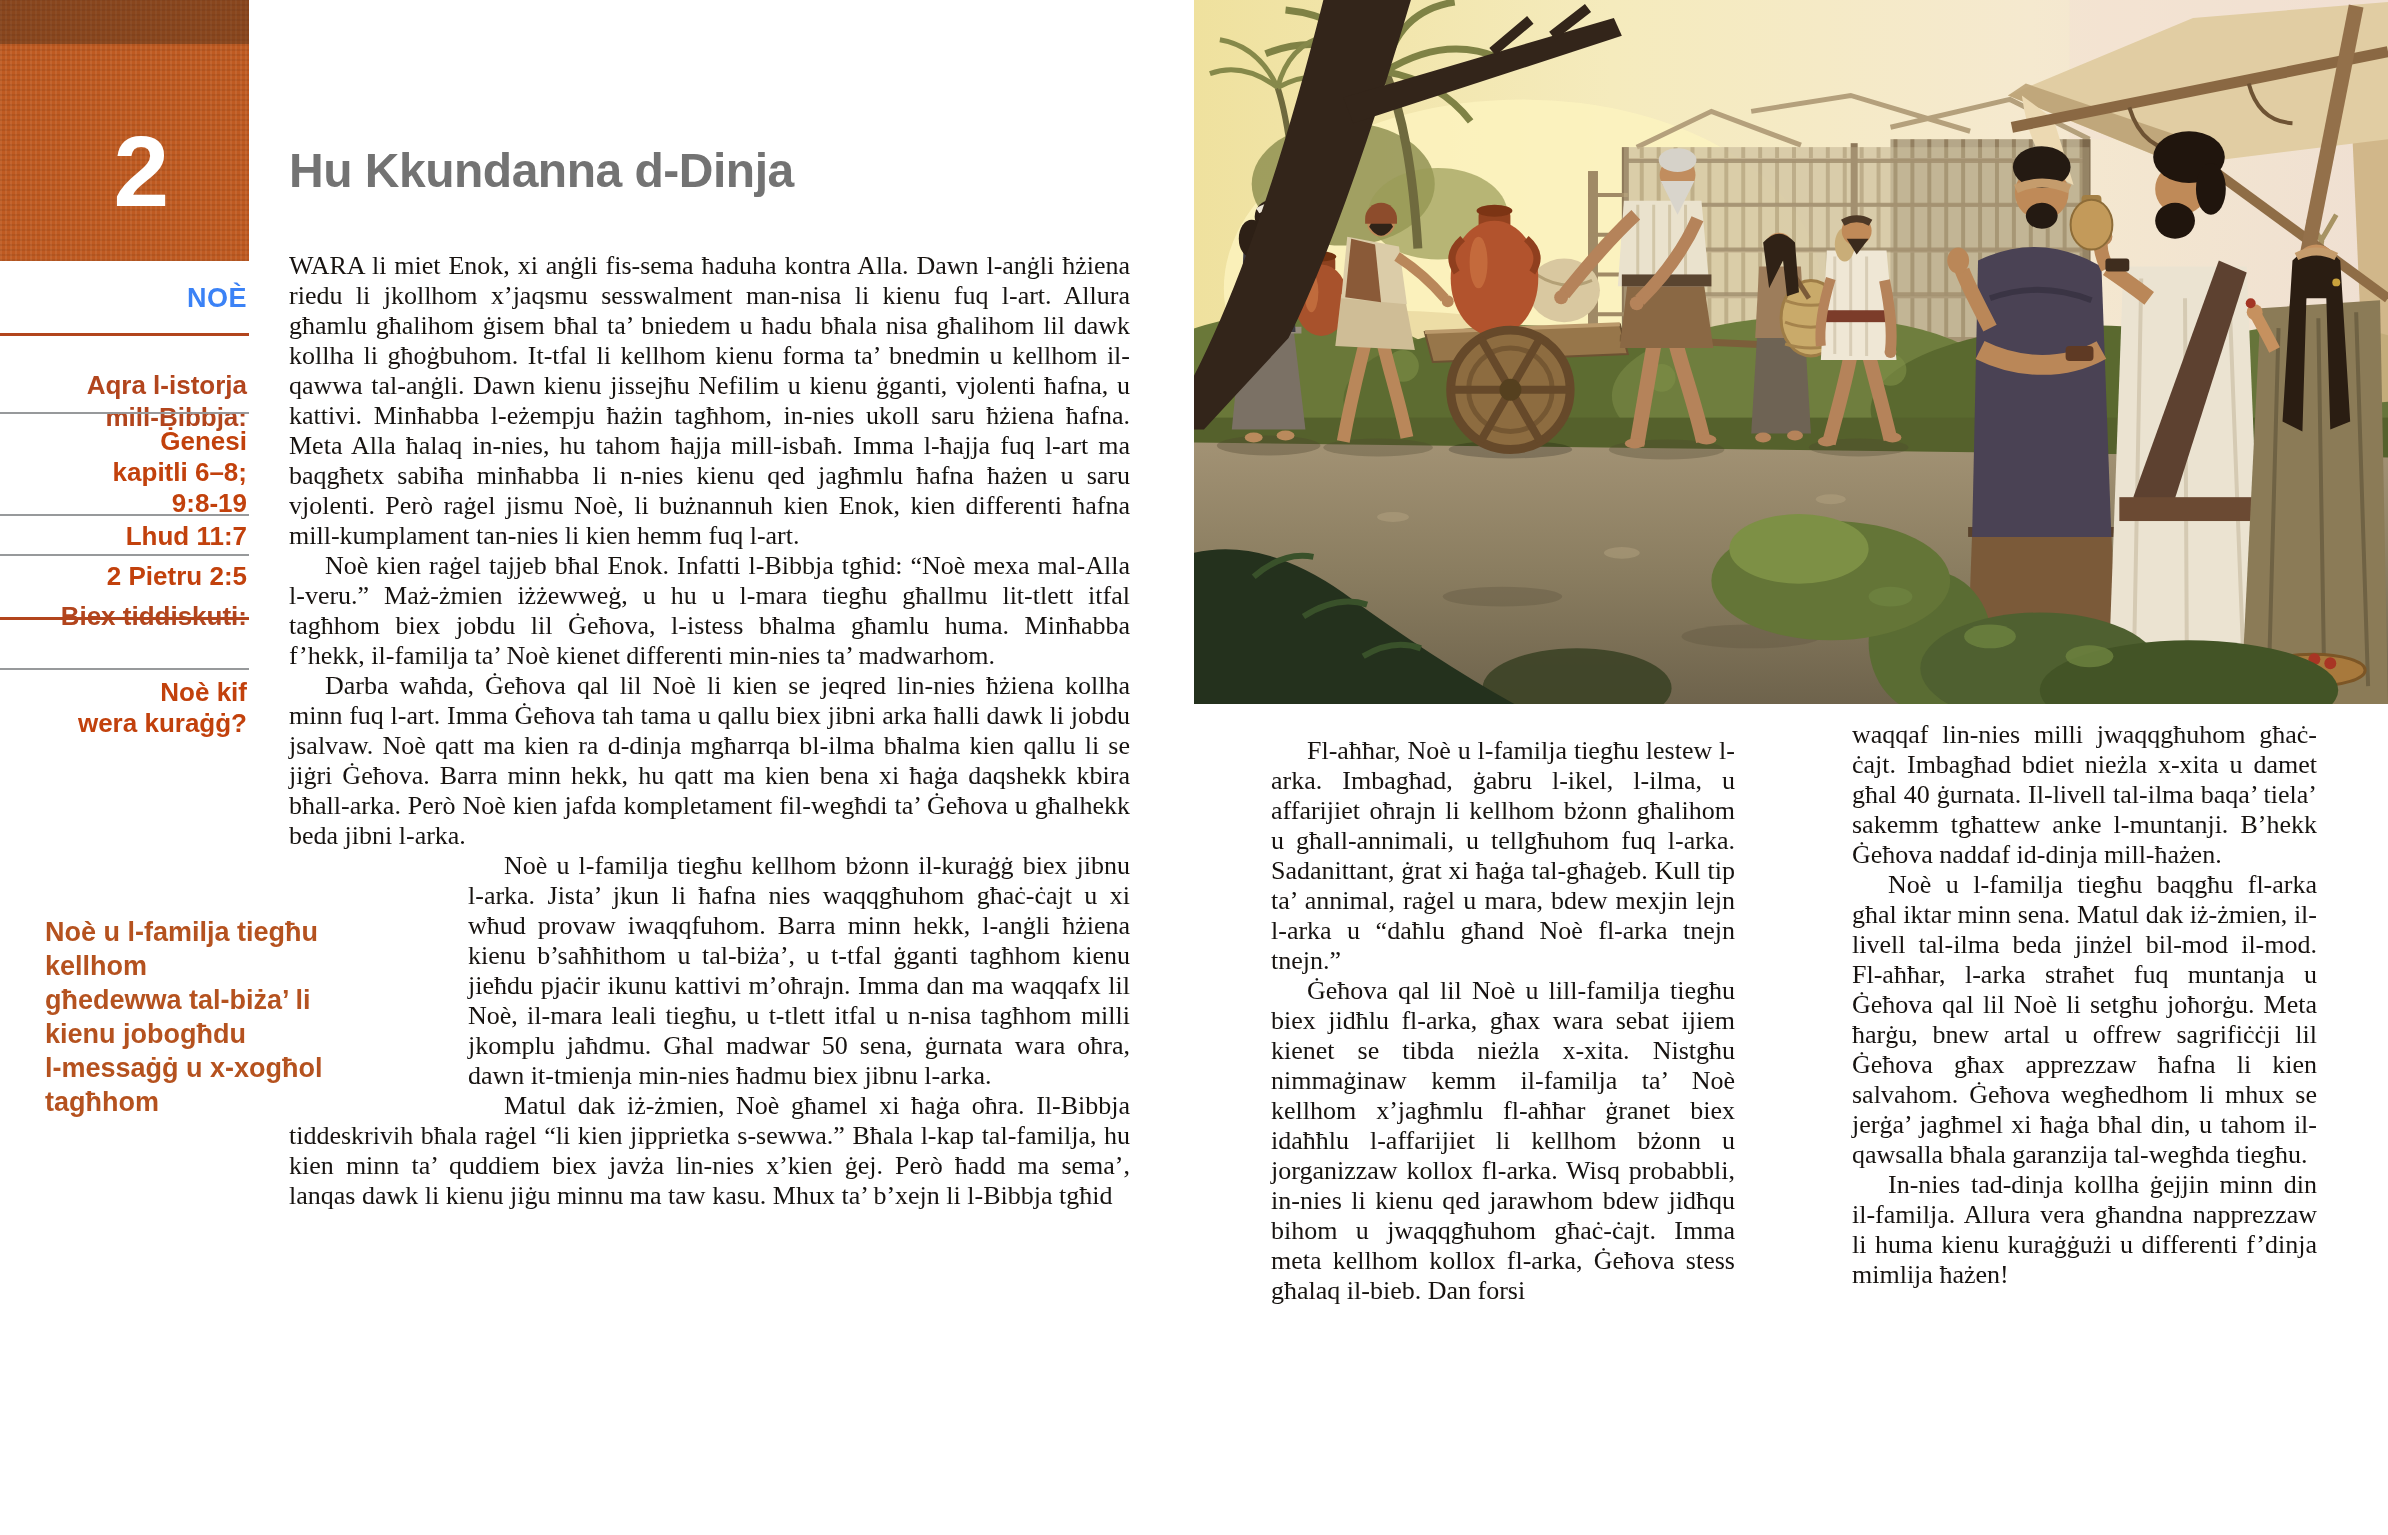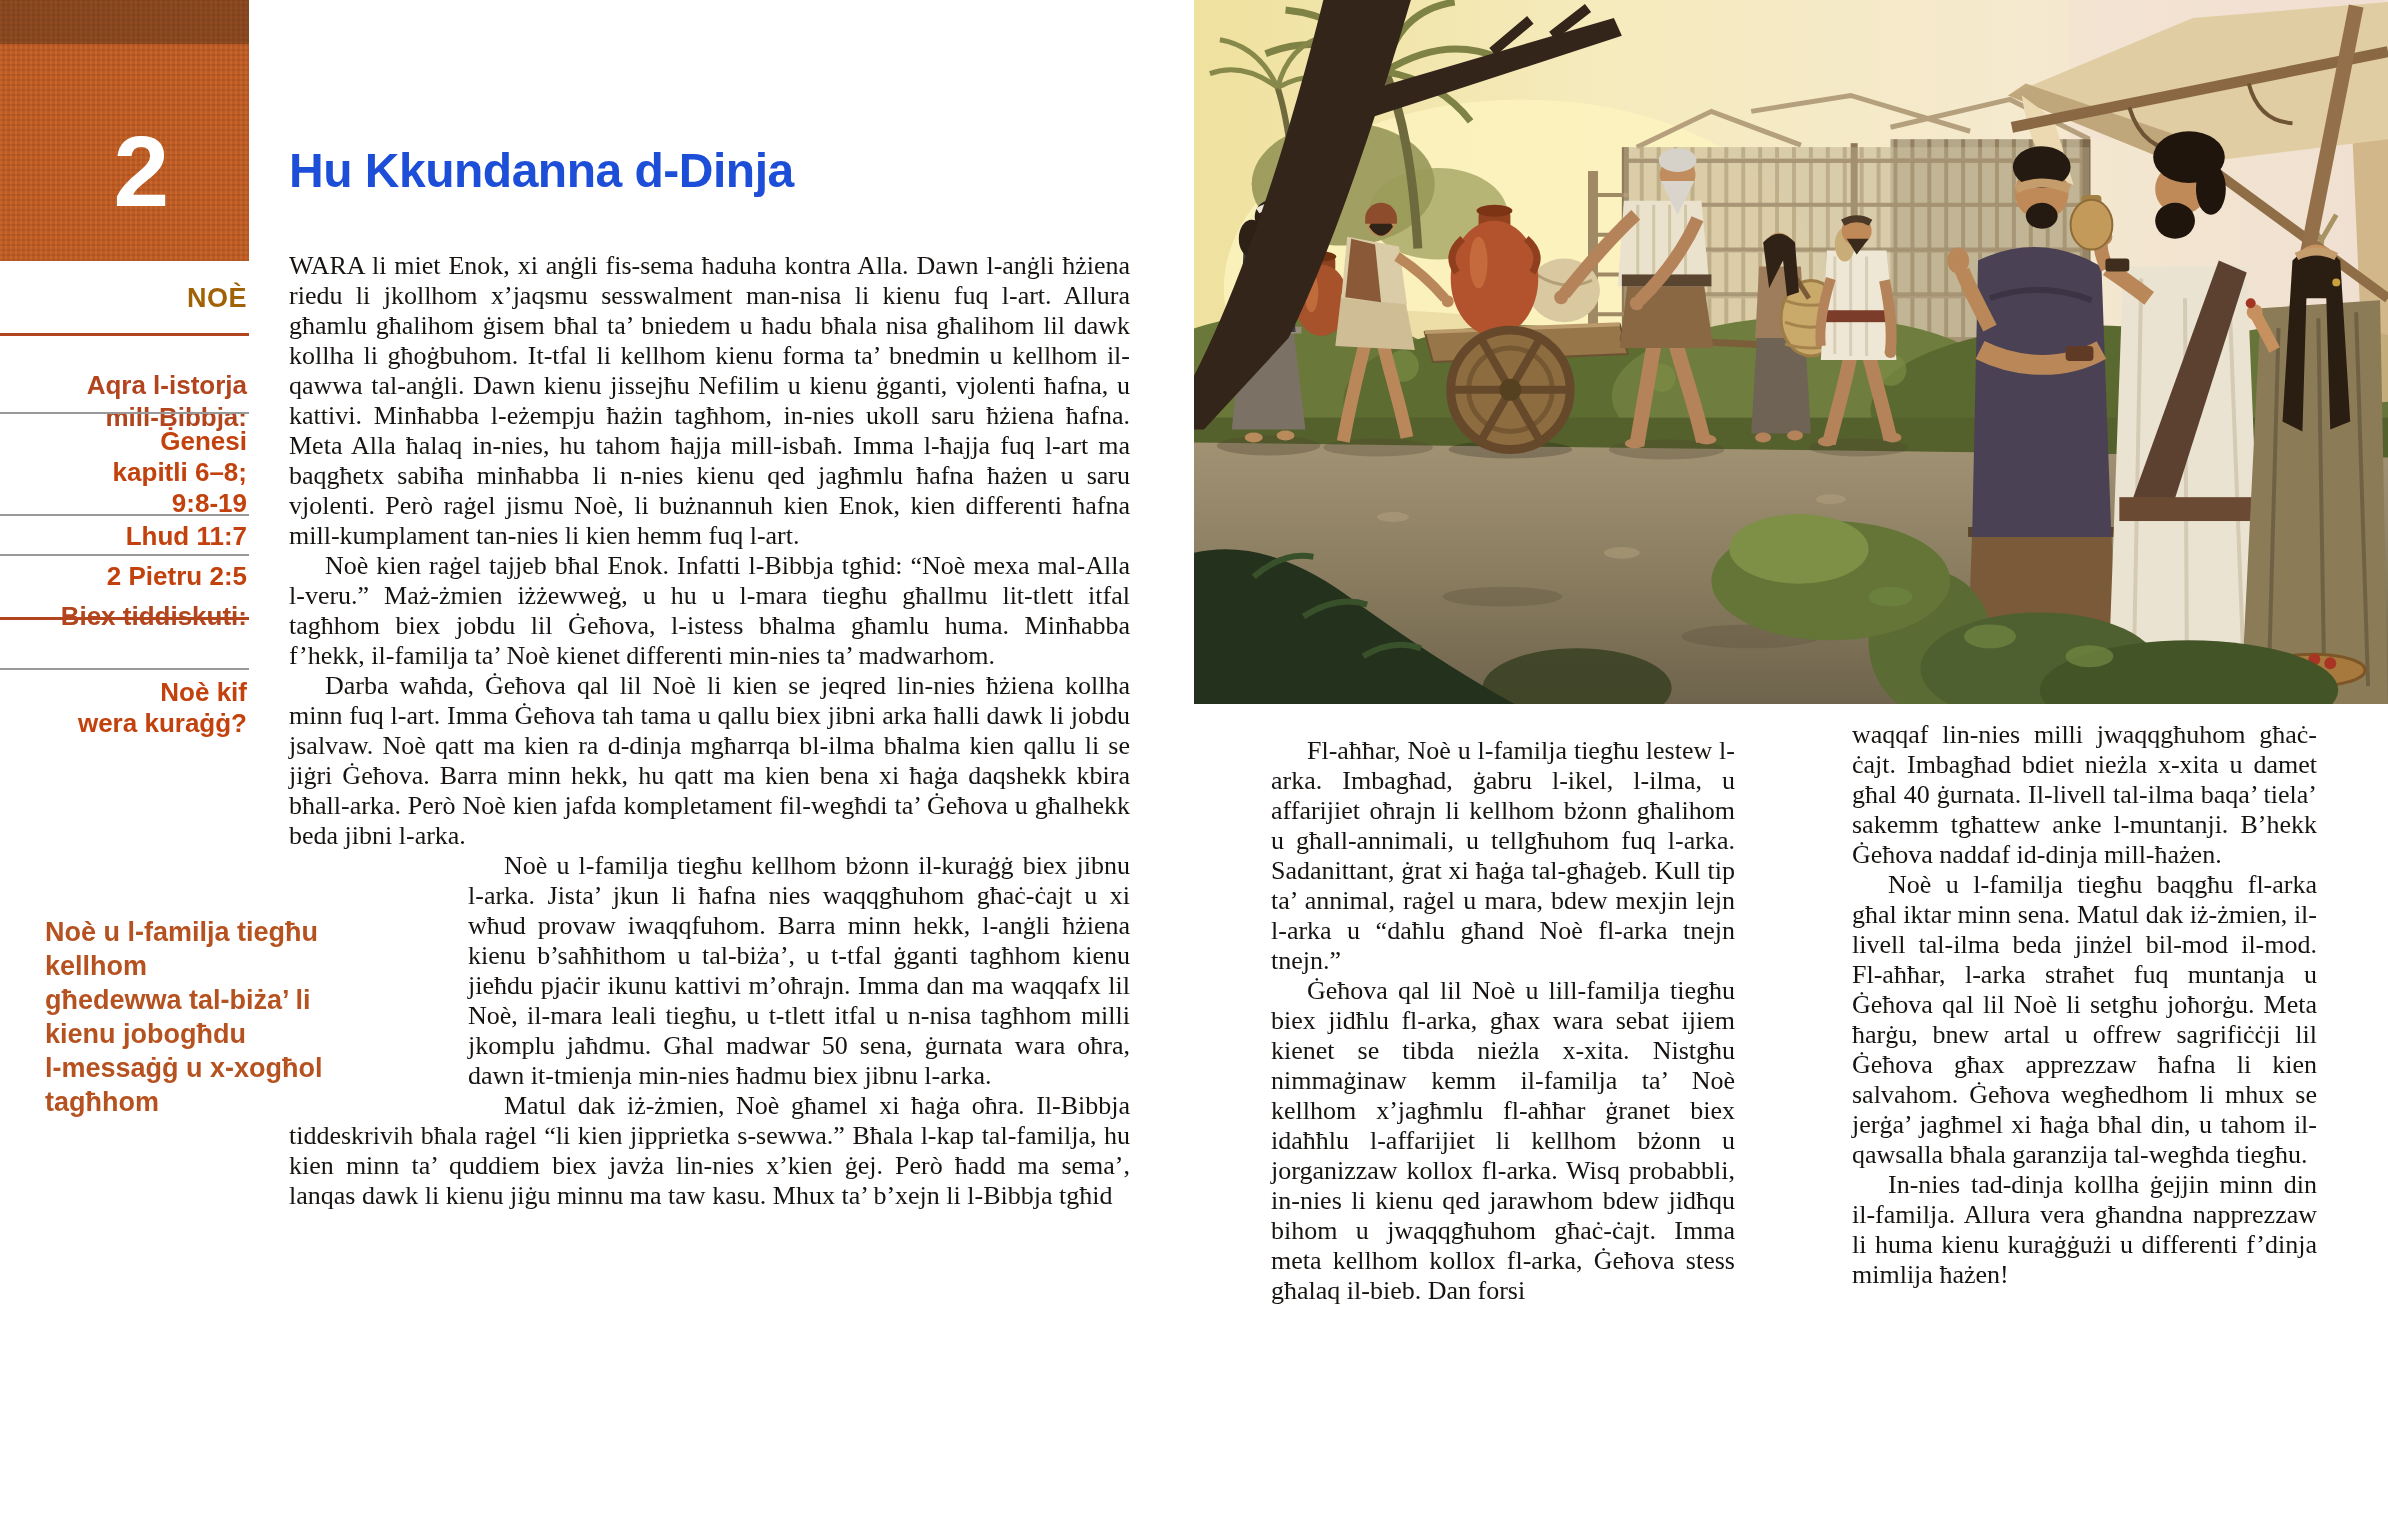--- a/index.html
+++ b/index.html
@@ -17,34 +17,34 @@
   .chapter-block::before{
     content:"";position:absolute;left:0;top:0;right:0;height:44px;background:rgba(58,40,24,.40);
   }
   .chapter-num{
     position:absolute;right:80px;bottom:40px;color:#ffffff;
     font:700 100px/1 "Liberation Sans","DejaVu Sans",sans-serif;
   }
   
   .sb{position:absolute;left:0;width:249px;text-align:right;box-sizing:border-box;padding-right:2px;}
   .pre{white-space:pre-line;}
-  .sb-person{top:282px;color:#a16207;font:700 27px/1.2 "Liberation Sans","DejaVu Sans",sans-serif;letter-spacing:0.5px;padding-left:40px;}
+  .sb-person{top:282px;color:#3b82f6;font:700 27px/1.2 "Liberation Sans","DejaVu Sans",sans-serif;letter-spacing:0.5px;padding-left:40px;}
   .sb-orange{color:#b2451d;font:700 26px/32px "Liberation Sans","DejaVu Sans",sans-serif;}
   .sb-slate{color:#c2410c;font:700 26px/31px "Liberation Sans","DejaVu Sans",sans-serif;}
   .sb-read{top:350px;margin-top:19px;}
   .sb-ref1{top:426px;}
   .sb-ref2{top:521px;}
   .sb-ref3{top:561px;}
   .sb-discuss{top:600px;}
   .sb-question{top:677px;}
   .rule{position:absolute;left:0;width:249px;height:0;border:0;border-top:2px solid #97999b;margin:0;}
   .rule.orange{border-top:3px solid #b2451d;}
   
   .article-title{
-    position:absolute;left:289px;top:145px;margin:0;color:#1d4ed8;
+    position:absolute;left:289px;top:145px;margin:0;color:#737373;
     font:700 48px/1.1 "Liberation Sans","DejaVu Sans",sans-serif;letter-spacing:-0.5px;text-align:right;
   }
   .body-col{position:absolute;}
   .main-col{left:289px;top:251px;width:841px;}
   .col-a{left:1271px;top:736px;width:464px;}
   .col-b{left:1814px;top:720px;width:465px;margin-left:38px;}
   .para{
     margin:0;font-size:26px;line-height:30px;color:#171310;
     text-align:justify;text-indent:36px;
   }

